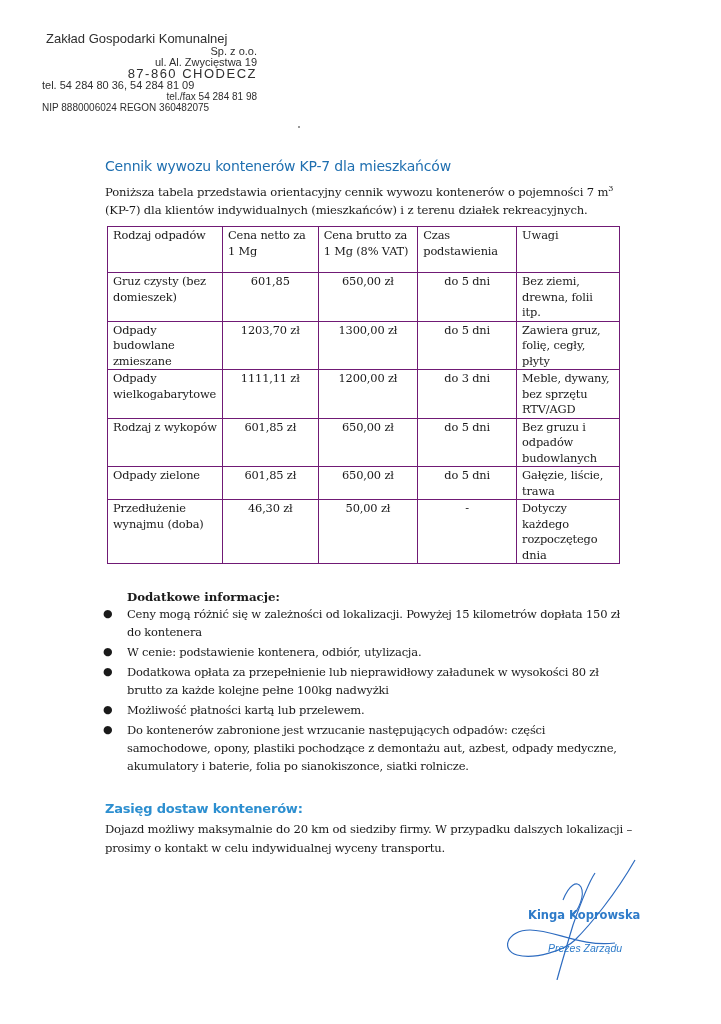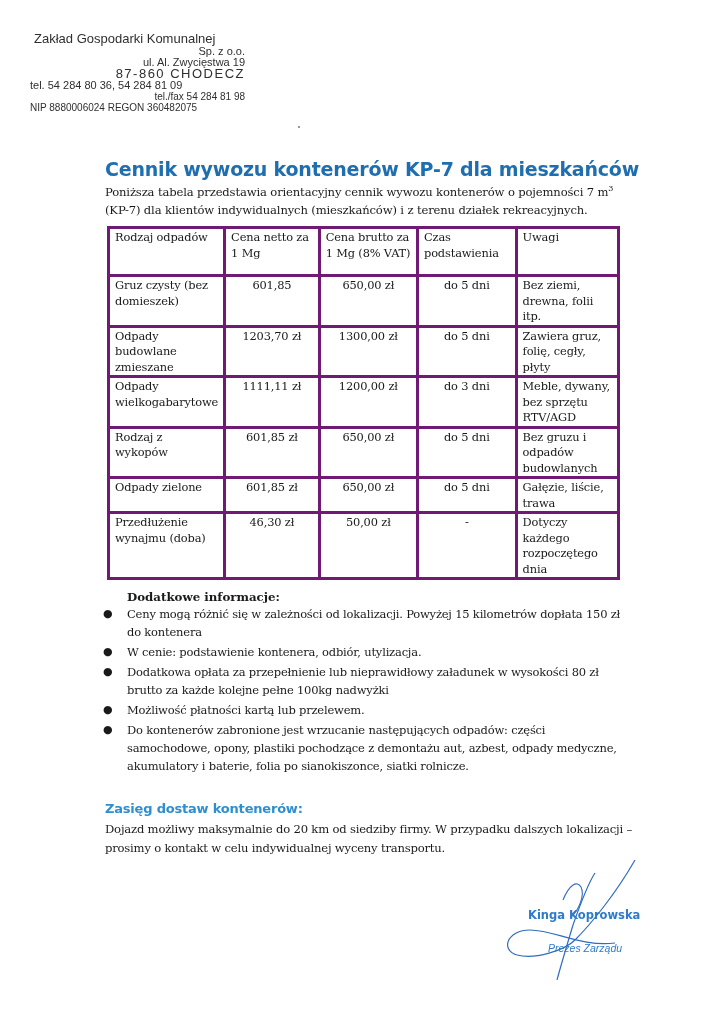--- a/index.html
+++ b/index.html
@@ -10,21 +10,21 @@
     body {
       width: 721px;
       height: 1024px;
       position: relative;
       overflow: hidden;
       color: #1a1a1a;
       font-family: "DejaVu Serif", "Liberation Serif", serif;
     }
     .stamp {
       position: absolute;
-      left: 30px;
+      left: 42px;
       top: 32px;
       width: 215px;
       text-align: center;
       font-family: "Liberation Sans", "DejaVu Sans", sans-serif;
       color: #2f2f2f;
       line-height: 11px;
     }
     .stamp .line { display: block; white-space: nowrap; text-align: right; }
     .stamp .company { font-size: 13px; text-align: left; padding-left: 4px; line-height: 14px; }
     .stamp .sp { font-size: 11px; }
@@ -32,22 +32,22 @@
     .stamp .city { font-size: 13px; letter-spacing: 1.5px; line-height: 12px; }
     .stamp .tel { font-size: 11px; text-align: left; }
     .stamp .fax { font-size: 10px; }
     .stamp .nip { font-size: 10px; text-align: left; }
 
     .title {
       position: absolute;
       left: 105px;
       top: 158px;
       font-family: "DejaVu Sans", "Liberation Sans", sans-serif;
-      font-weight: bold;
-      font-size: 19px;
+      font-weight: normal;
+      font-size: 14px;
       color: #1f6fb0;
       letter-spacing: -0.2px;
       margin: 0;
     }
     .intro {
       position: absolute;
       left: 105px;
       top: 180px;
       width: 520px;
       font-size: 11.6px;
@@ -61,21 +61,21 @@
       position: absolute;
       left: 107px;
       top: 226px;
       width: 513px;
       border-collapse: collapse;
       font-size: 11.4px;
       line-height: 15.5px;
       letter-spacing: -0.15px;
     }
     table.pricing th, table.pricing td {
-      border: 3px solid #701a75;
+      border: 1px solid #701a75;
       padding: 1px 5px 0 5px;
       vertical-align: top;
       font-weight: normal;
       text-align: left;
     }
     table.pricing th { height: 44px; }
     table.pricing td.num { text-align: center; }
     col.c1 { width: 115px; }
     col.c2 { width: 96px; }
     col.c3 { width: 100px; }

